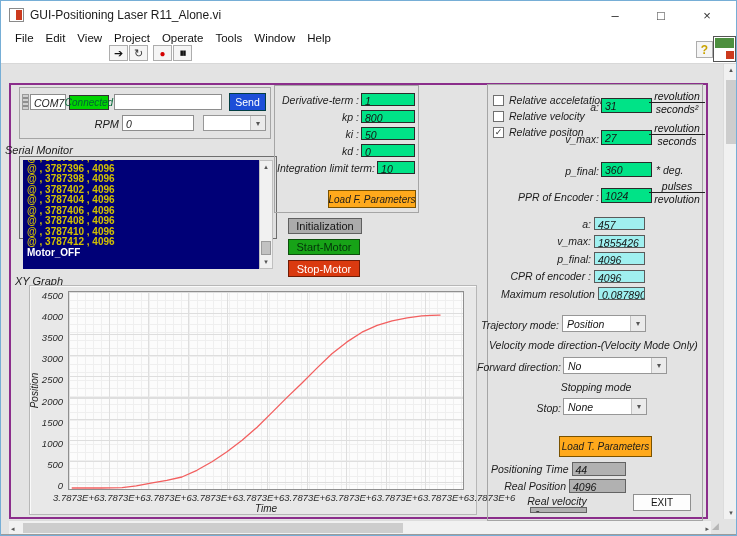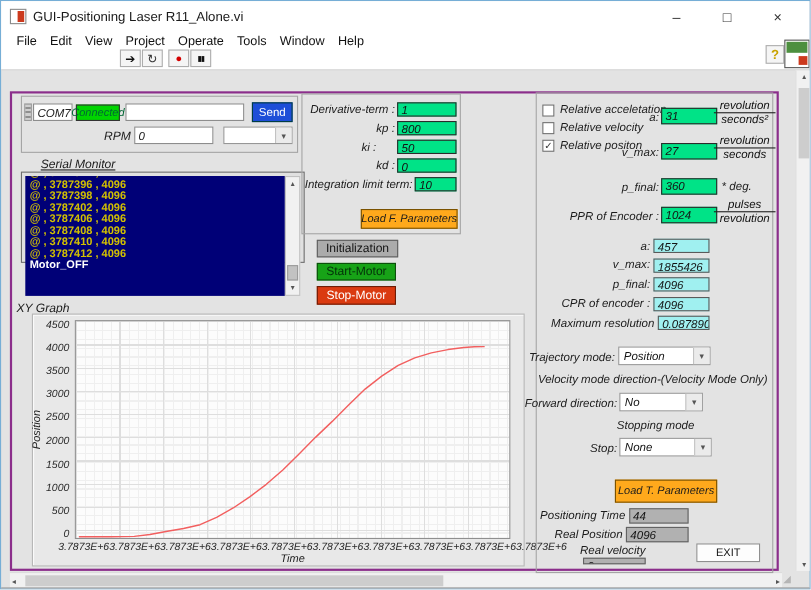--- a/index.html
+++ b/index.html
@@ -122,29 +122,30 @@
   <input class="abs wfield" style="left: 29px; top: 93px; width: 36px; height: 16px;" value="COM7">
   <div class="abs btn lab" style="left:68px;top:94px;width:40px;height:15px;background:#00d400;border:1px solid #333;font-size:10px;color:#063;">Connected</div>
   <input class="abs wfield" style="left: 113px; top: 93px; width: 108px; height: 16px;" value="">
   <div class="abs btn" style="left:228px;top:92px;width:37px;height:18px;background:#1d4ed8;border:1px solid #023e42;color:#fff;font-size:10.5px;">Send</div>
   <div class="abs lab" style="left:70px;top:117px;width:48px;text-align:right;">RPM</div>
   <input class="abs wfield" style="left: 121px; top: 114px; width: 72px; height: 16px;" value="0">
   <div class="abs combo" style="left:202px;top:114px;width:63px;height:16px;">
     <span class="chev">▾</span>
   </div>
 
-  <div class="abs lab" style="left:36px;top:143px;text-decoration:underline;">Serial Monitor</div>
+  <div class="abs lab" style="left:4px;top:143px;">Serial Monitor</div>
   <div class="abs" style="left:18px;top:155px;width:258px;height:83px;background:#e0e0e0;border:1px solid #6e6e6e;">
     <div class="abs" style="left:3px;top:3px;width:236px;height:109px;background:#000077;overflow:hidden;">
       <div class="console-line" style="margin-top:-7px;">@ , 3787394 , 4096</div>
       <div>
 
       <div class="console-line">@ , 3787396 , 4096</div>
           <div class="console-line">@ , 3787398 , 4096</div>
           <div class="console-line">@ , 3787402 , 4096</div>
+          <div class="console-line">@ , 3787404 , 4096</div>
           <div class="console-line">@ , 3787406 , 4096</div>
           <div class="console-line">@ , 3787408 , 4096</div>
           <div class="console-line">@ , 3787410 , 4096</div>
           <div class="console-line">@ , 3787412 , 4096</div>
         </div>
       <div class="console-line" style="color:#ffffff;">Motor_OFF</div>
     </div>
     <div class="abs scroll" style="right:3px;top:3px;width:14px;height:109px;border:1px solid #c0c0c0;">
       <div class="arrow abs" style="left:0;top:2px;width:12px;">▴</div>
       <div class="abs" style="left:1px;bottom:13px;width:10px;height:14px;background:#c2c2c2;border:1px solid #9b9b9b;"></div>
@@ -159,21 +160,21 @@
         <span class="lab" style="font-size:10.5px;margin-right:2px;">Derivative-term :</span>
         <span class="gfield" style="width:54px;height:13px;">1</span>
       </div>
 
       <div class="flexrow" style="height:17px;">
         <span class="lab" style="font-size:10.5px;margin-right:2px;">kp :</span>
         <span class="gfield" style="width:54px;height:13px;">800</span>
       </div>
 
       <div class="flexrow" style="height:17px;">
-        <span class="lab" style="font-size:10.5px;margin-right:19px;">ki :</span>
+        <span class="lab" style="font-size:10.5px;margin-right:2px;">ki :</span>
         <span class="gfield" style="width:54px;height:13px;">50</span>
       </div>
 
       <div class="flexrow" style="height:17px;">
         <span class="lab" style="font-size:10.5px;margin-right:2px;">kd :</span>
         <span class="gfield" style="width:54px;height:13px;">0</span>
       </div>
 
       <div class="flexrow" style="height:17px;">
         <span class="lab" style="font-size:10.5px;margin-right:2px;">Integration limit term:</span>
@@ -297,21 +298,21 @@
       </div>
     </div>
 
   <div class="abs lab" style="left:470px;top:318px;width:88px;text-align:right;font-size:10.5px;">Trajectory mode:</div>
   <div class="abs combo" style="left:561px;top:314px;width:84px;height:17px;">
     <span>Position</span>
     <span class="chev">▾</span>
   </div>
   <div class="abs lab" style="left:488px;top:338px;width:164px;text-align:center;font-size:10.5px;">Velocity mode direction-(Velocity Mode Only)</div>
   <div class="abs lab" style="left:470px;top:360px;width:90px;text-align:right;font-size:10.5px;">Forward direction:</div>
-  <div class="abs combo" style="left:562px;top:356px;width:76px;height:17px;">
+  <div class="abs combo" style="left:562px;top:356px;width:104px;height:17px;">
     <span>No</span>
     <span class="chev">▾</span>
   </div>
   <div class="abs lab" style="left:540px;top:380px;width:110px;text-align:center;font-size:10.5px;">Stopping mode</div>
   <div class="abs lab" style="left:470px;top:401px;width:90px;text-align:right;font-size:10.5px;">Stop:</div>
   <div class="abs combo" style="left:562px;top:397px;width:84px;height:17px;">
     <span>None</span>
     <span class="chev">▾</span>
   </div>
 

